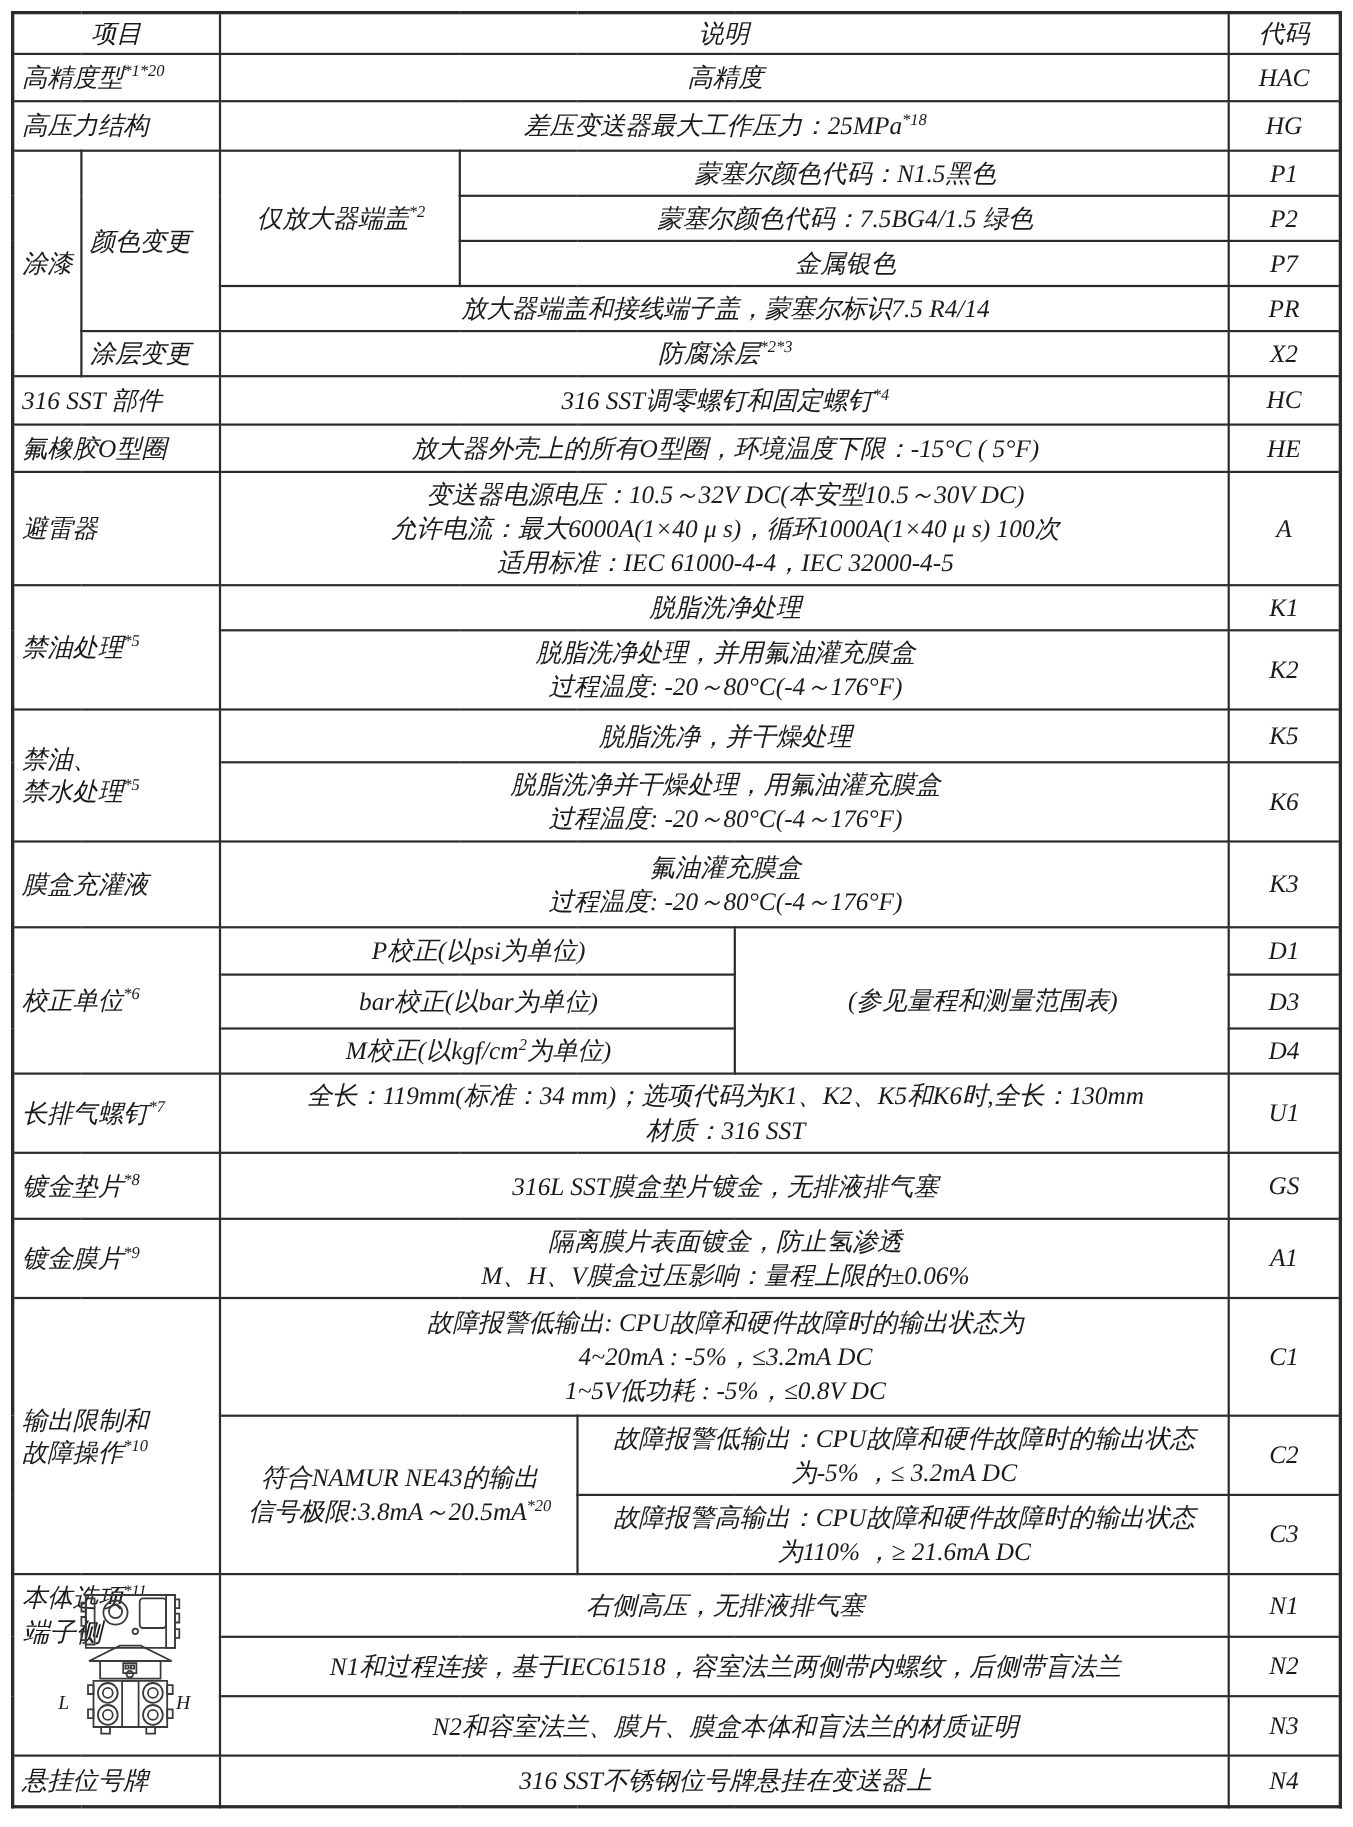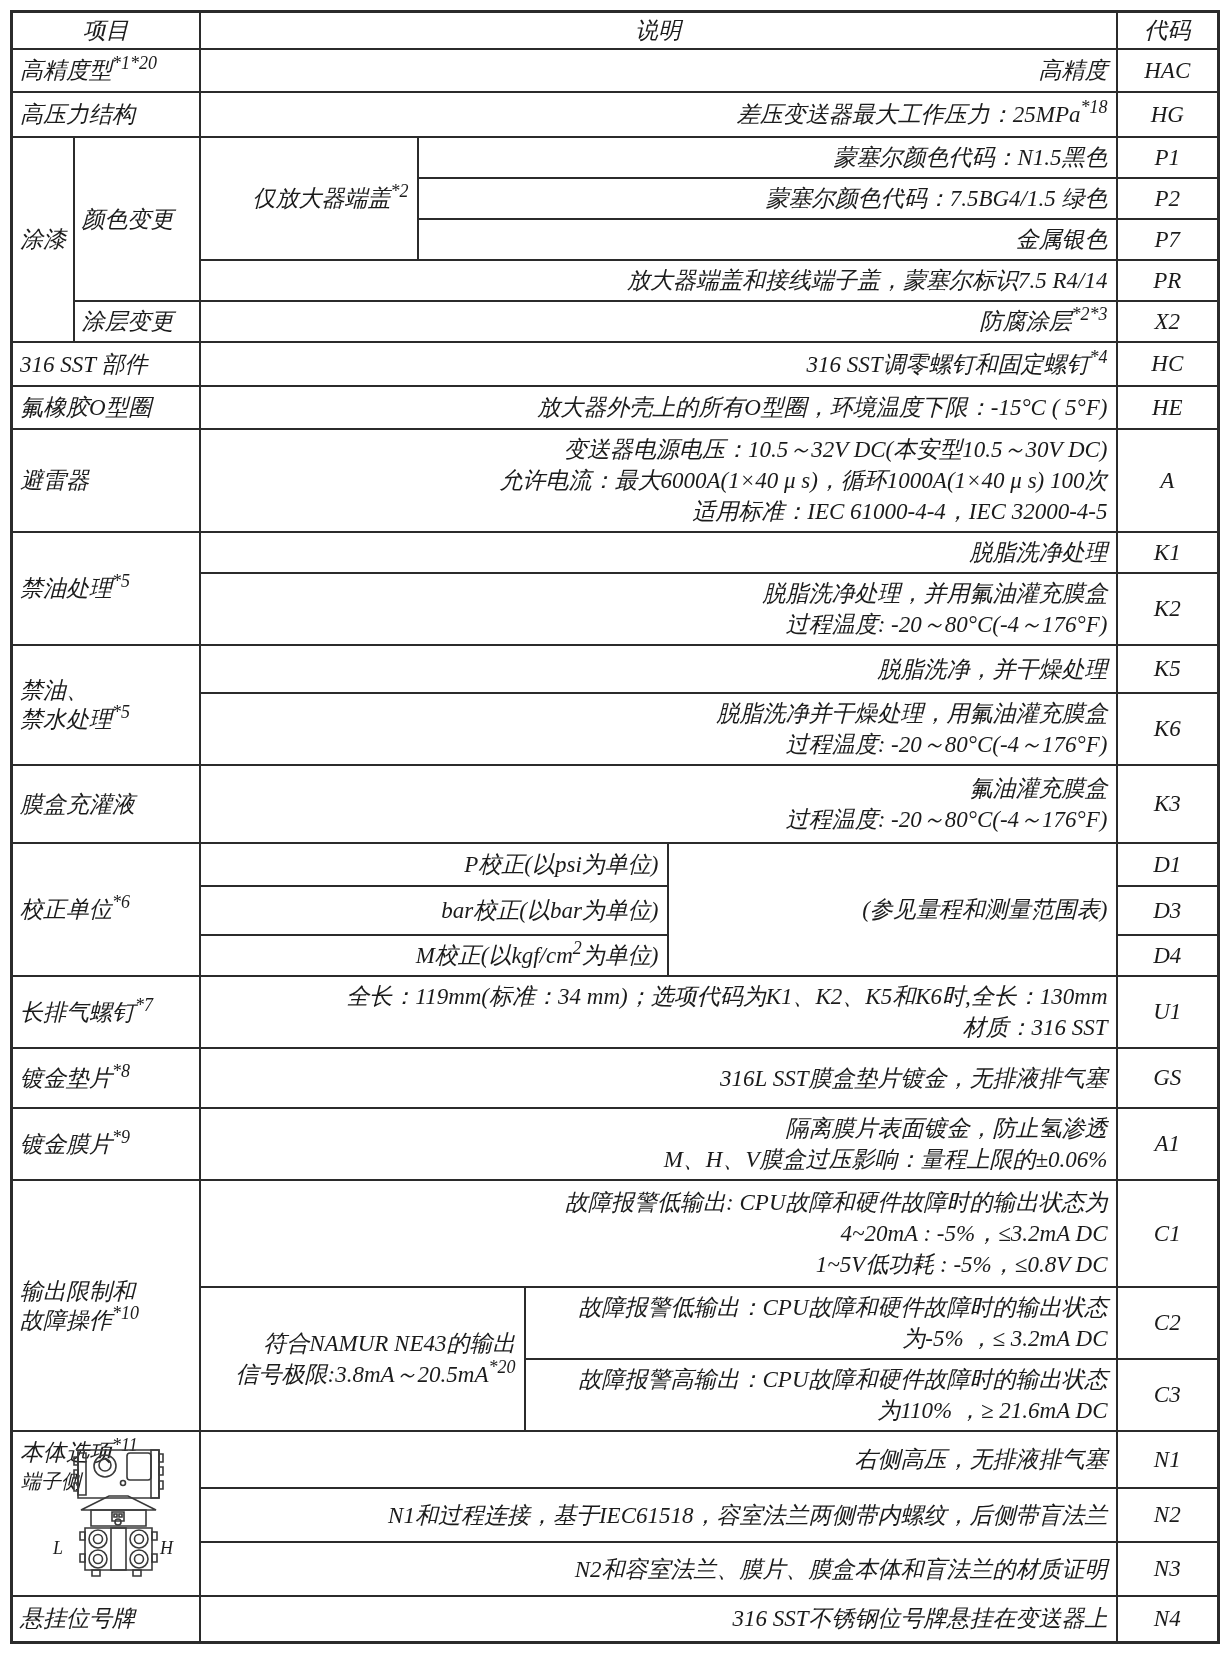--- a/index.html
+++ b/index.html
@@ -6,29 +6,29 @@
   body{background:#ffffff;}
   .page{width:1230px;height:1661px;background:#ffffff;position:relative;
         font-family:"Liberation Serif","DejaVu Serif",serif;color:#1b1b1b;font-style:italic;}
   table.spec{border-collapse:collapse;table-layout:fixed;width:1207px;
              position:absolute;left:10px;top:10px;background:#fff;}
   table.spec td, table.spec th{border:2px solid #2b2b2b;vertical-align:middle;
              font-size:23px;overflow:hidden;}
   table.spec{border:3px solid #2b2b2b;}
   th{font-weight:normal;text-align:center;padding:2px;}
   td.item{text-align:left;padding:2px 4px 2px 7px;}
-  td.desc{text-align:right;padding:4px 8px 4px 11px;}
+  td.desc{text-align:center;padding:4px 8px 4px 11px;}
   td.code{text-align:center;padding:2px;}
   .ln{line-height:31px;}
   .iln{line-height:29px;}
-  sup{font-size:18px;line-height:0;}
+  sup{font-size:15px;line-height:0;}
   
   td.bocell{position:relative;vertical-align:top;padding:0;}
   .bo-title{position:absolute;left:7px;top:5px;font-size:23px;white-space:nowrap;}
-  .bo-terminal{position:absolute;left:8px;top:36px;font-size:20px;white-space:nowrap;}
+  .bo-terminal{position:absolute;left:8px;top:36px;font-size:24px;white-space:nowrap;}
   .bo-l{position:absolute;left:40px;top:106px;font-size:18px;}
   .bo-h{position:absolute;left:147px;top:106px;font-size:18px;}
   .bo-svg{position:absolute;left:58px;top:16px;width:95px;height:140px;}
   .bo-svg *{vector-effect:non-scaling-stroke;}
 </style>
 </head>
 <body>
 
 <div class="page">
 <table class="spec">

